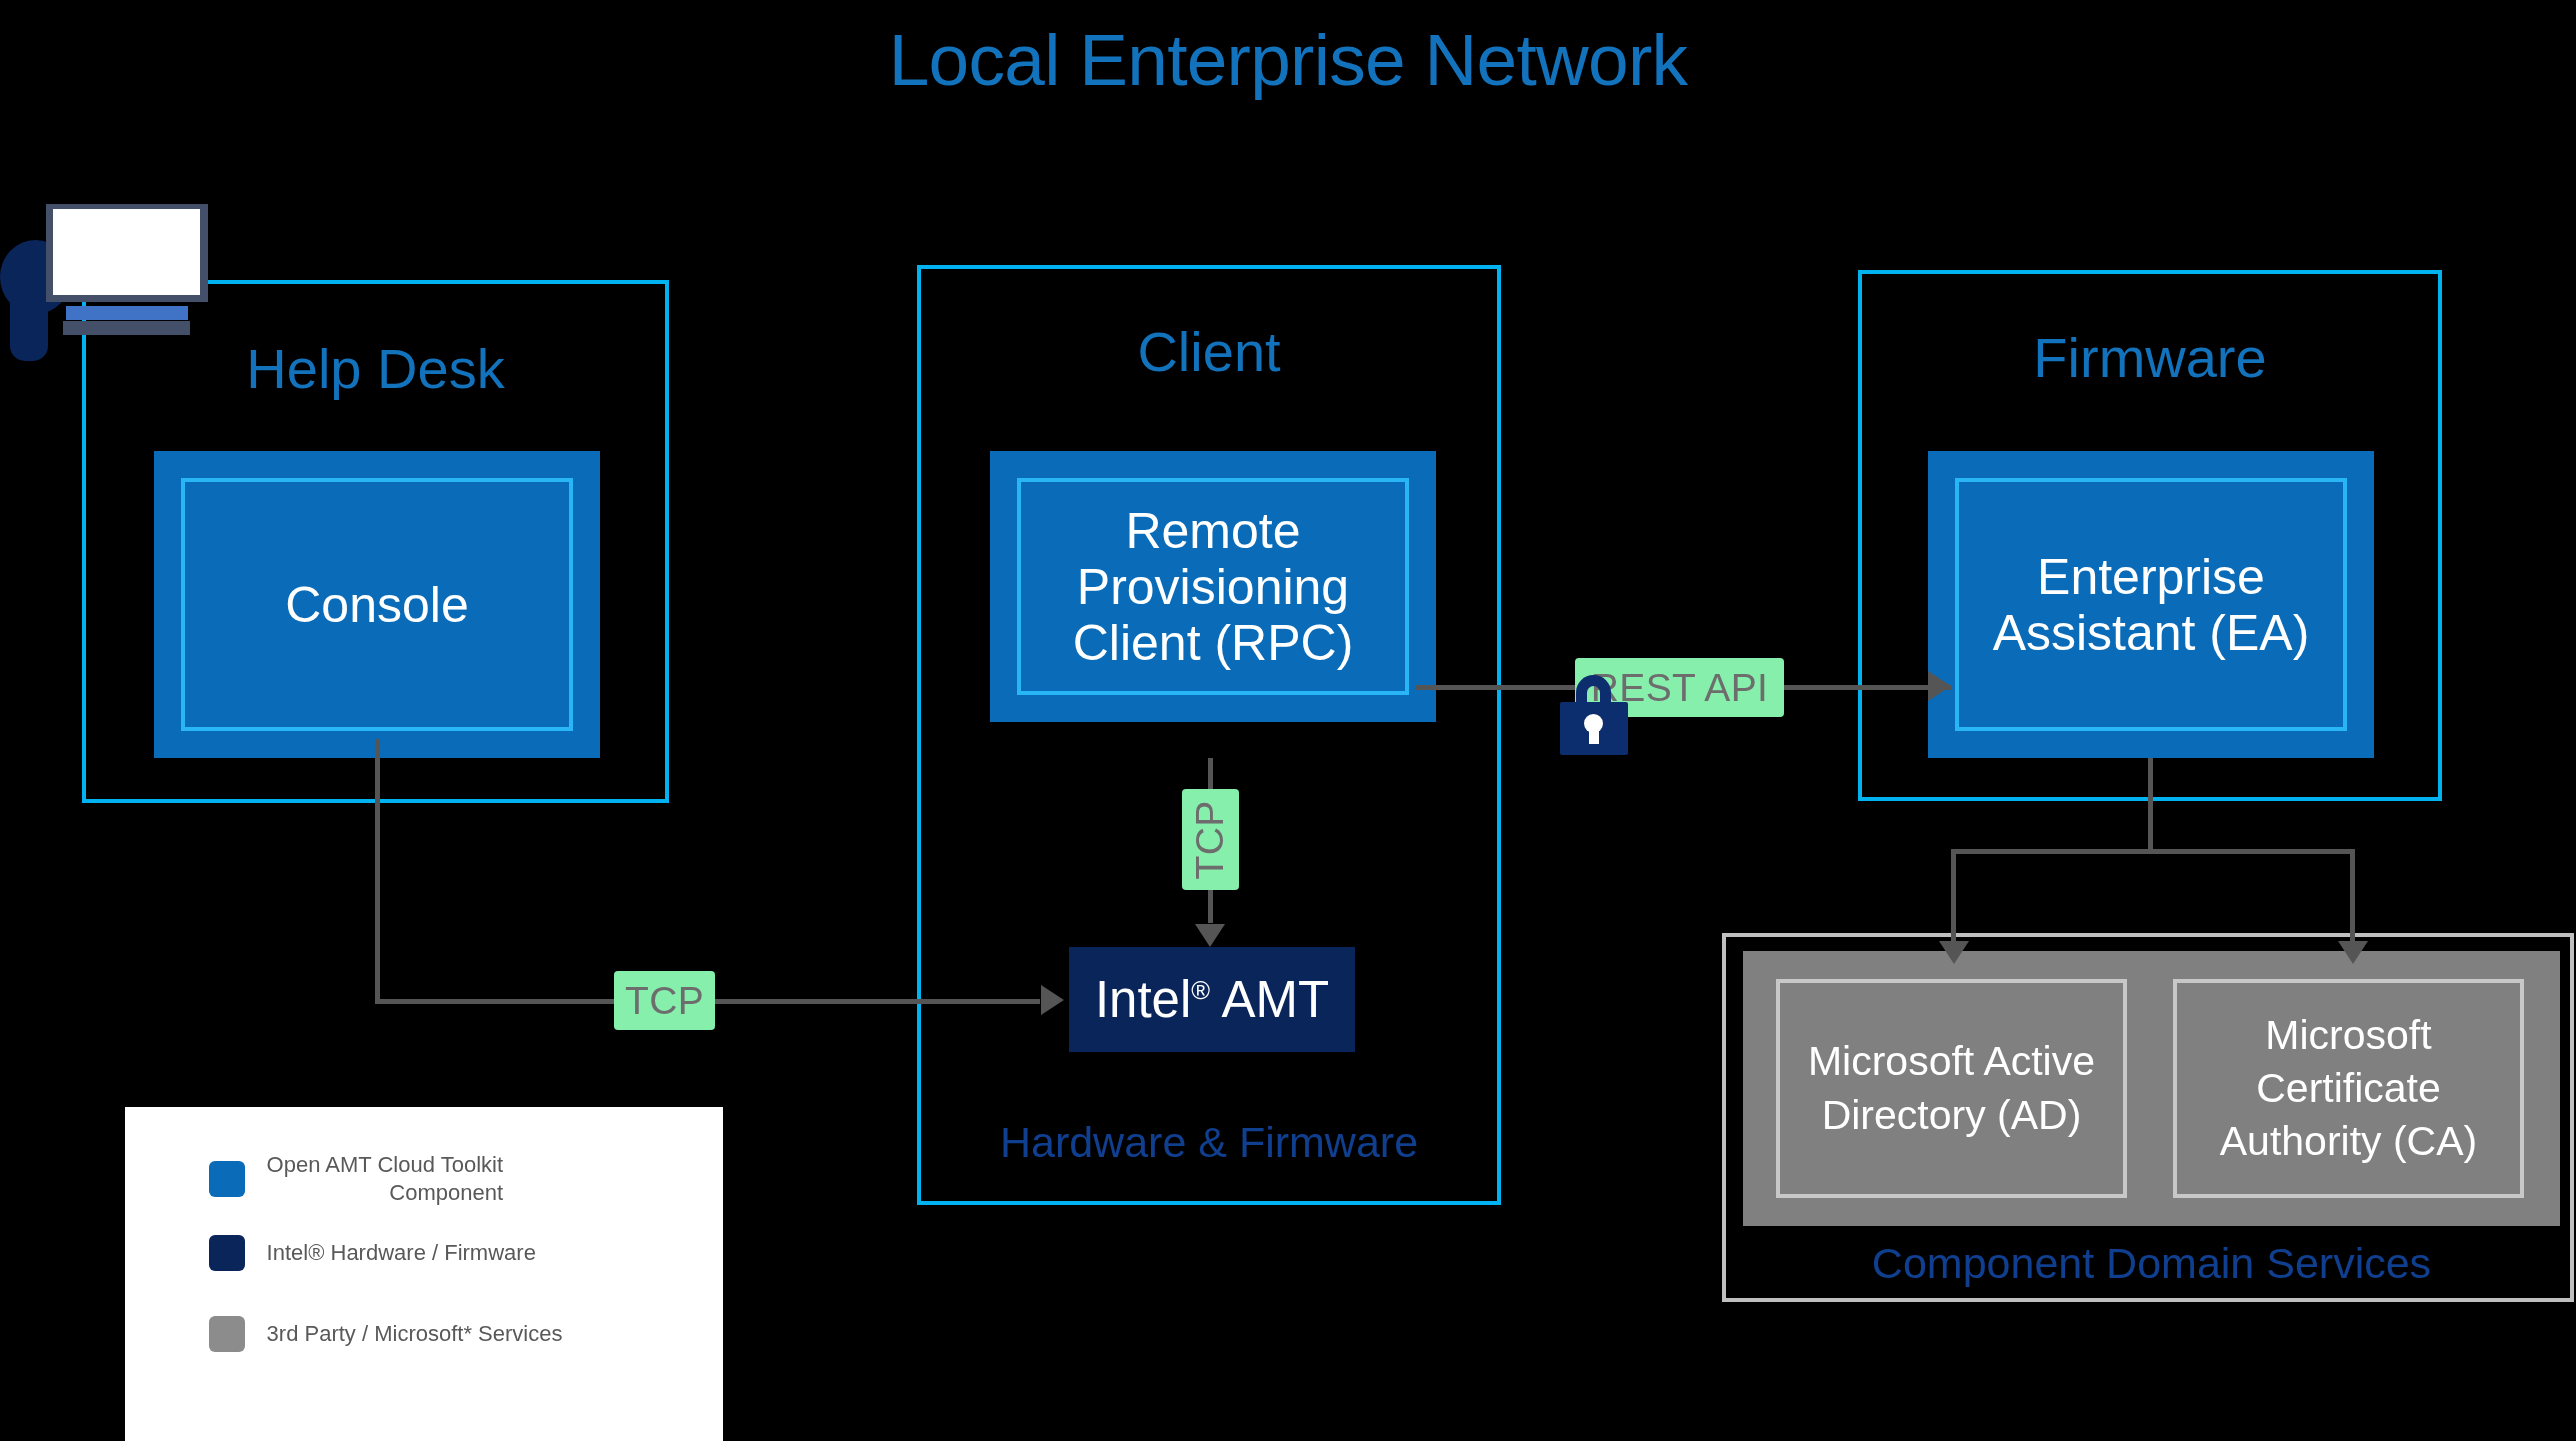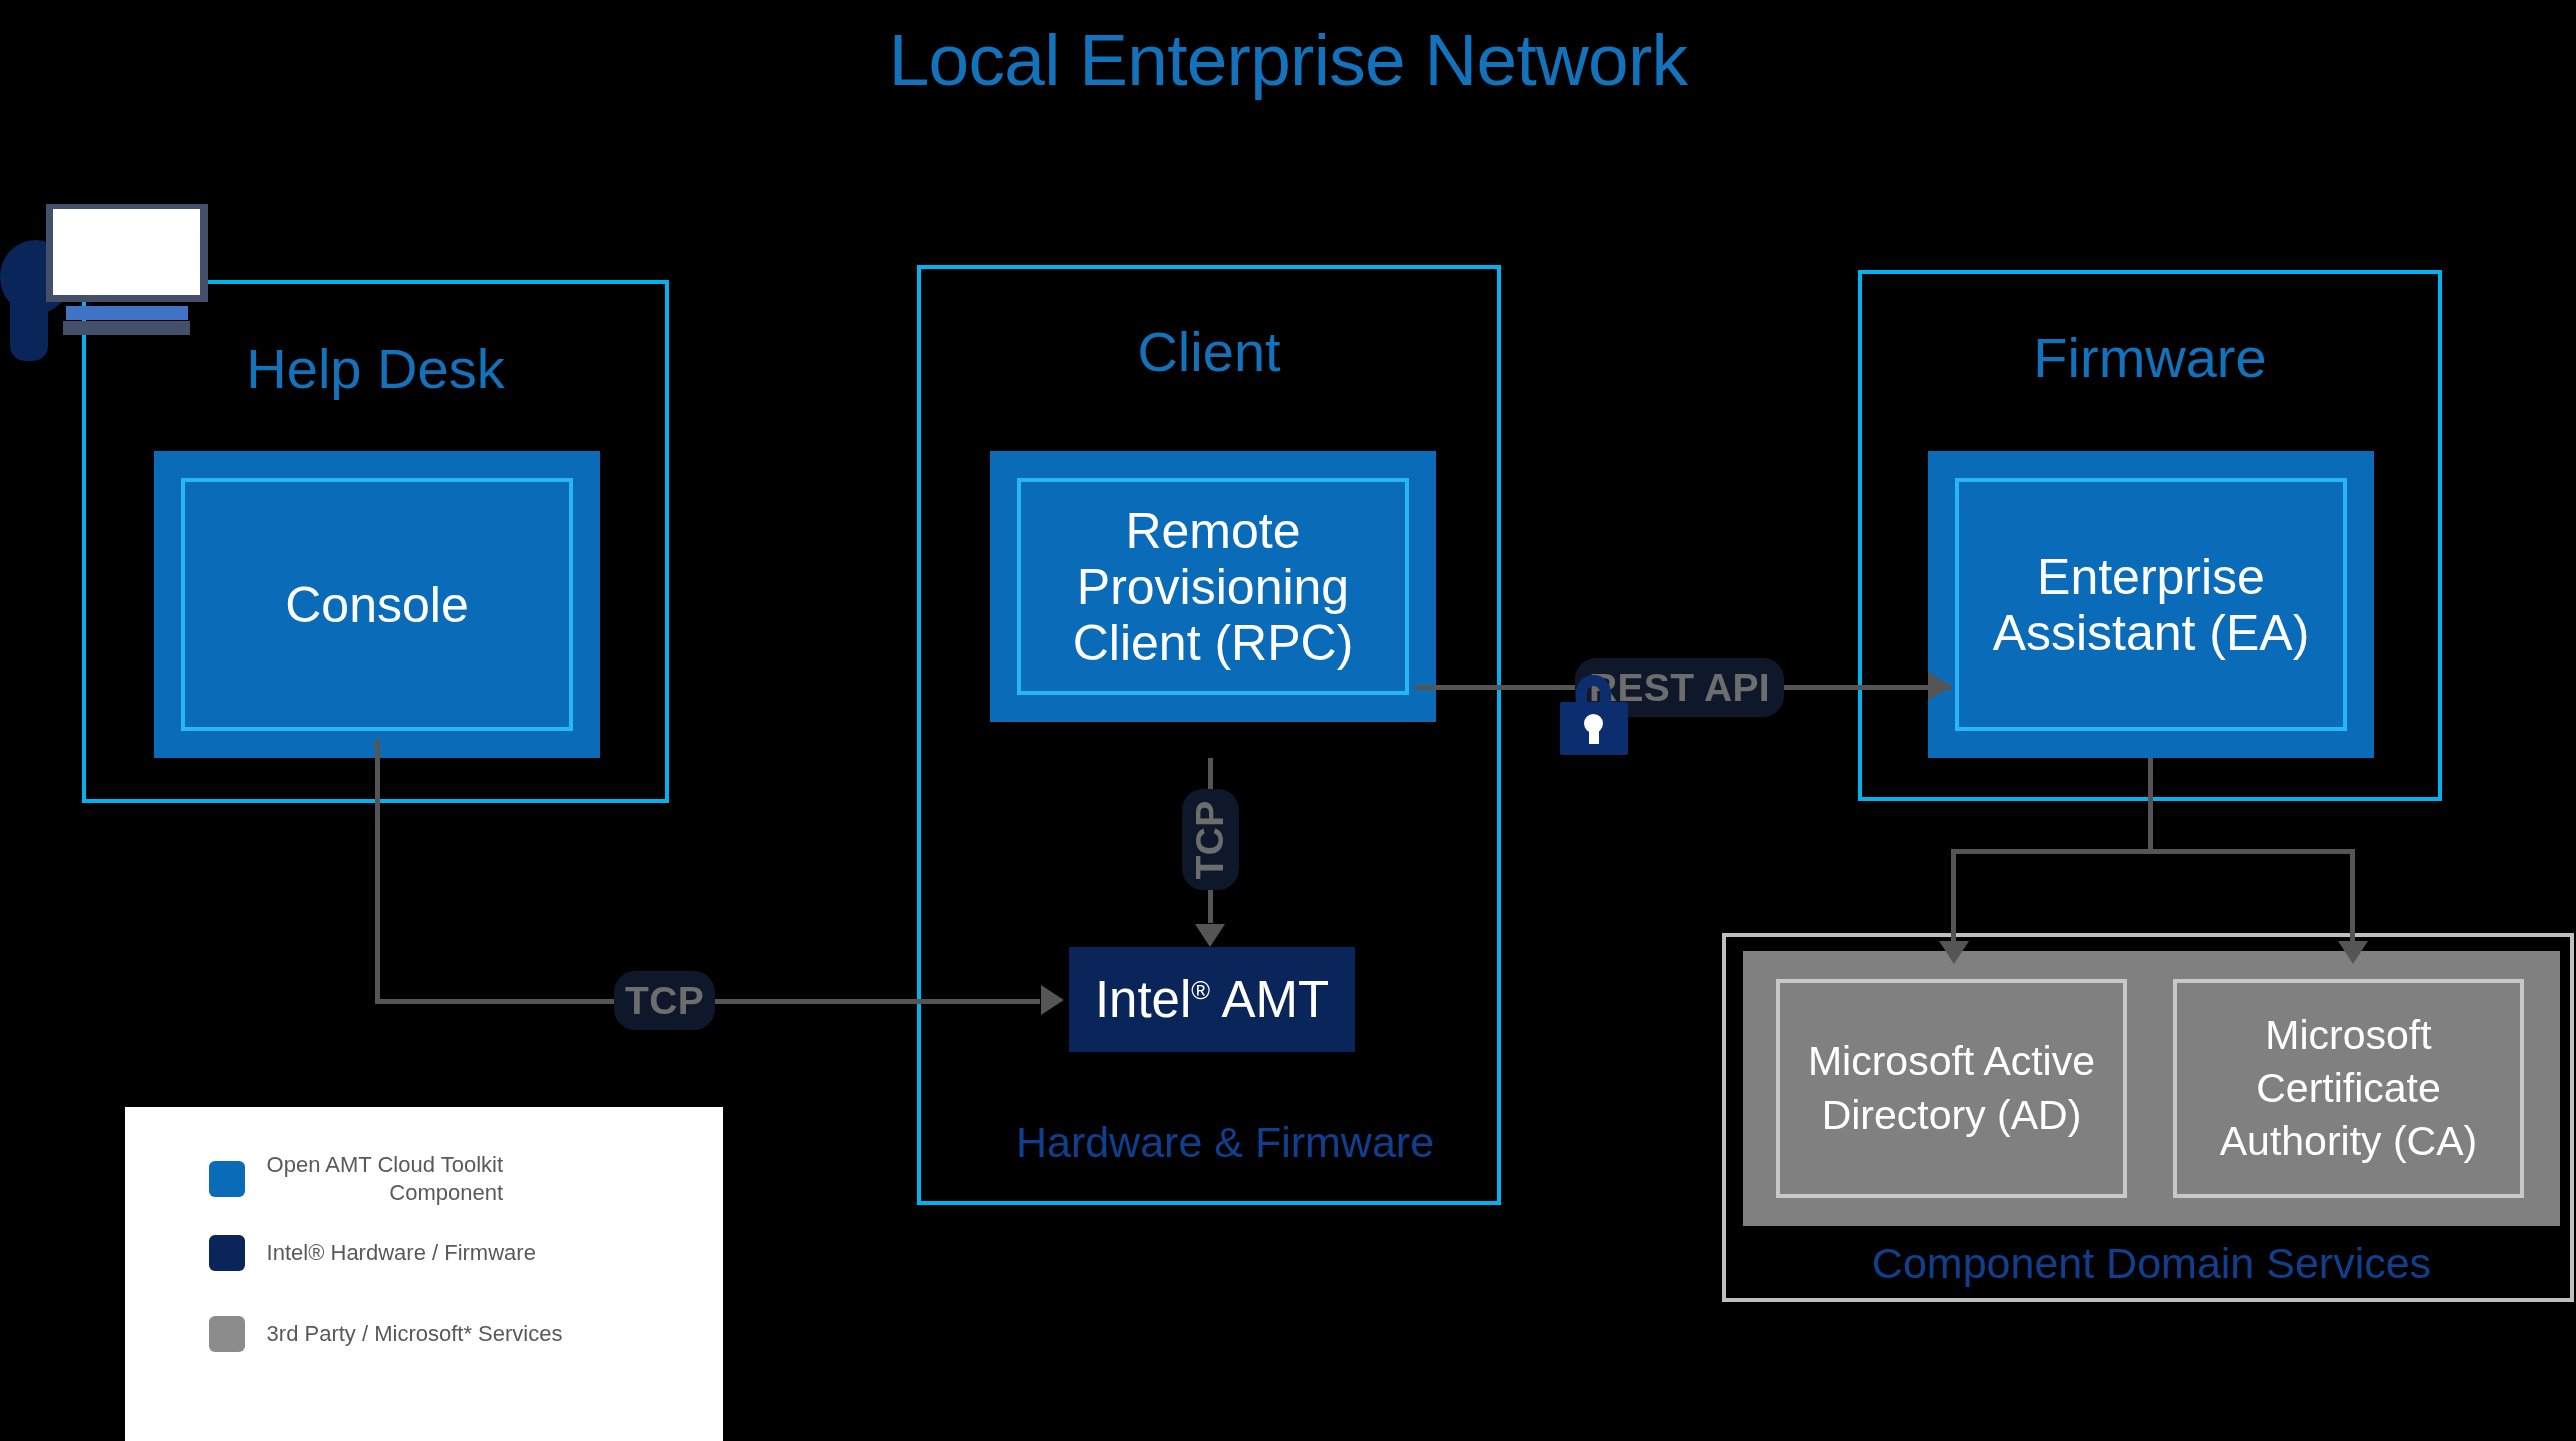--- a/index.html
+++ b/index.html
@@ -47,21 +47,20 @@
     line-height: 1;
   }
   .zone-footer {
     position: absolute;
     color: #103f8f;
     font-size: 43px;
     font-weight: 400;
     text-align: center;
     white-space: nowrap;
     line-height: 1;
-    margin-left: 16px;
   }
 
   
   .tk-box {
     background: #0a6cb8;
     box-sizing: border-box;
     padding: 0;
   }
   .tk-inner {
     position: absolute;
@@ -116,28 +115,28 @@
     position: absolute;
     color: #103f8f;
     font-size: 43px;
     text-align: center;
     white-space: nowrap;
     line-height: 1;
   }
 
   
   .badge {
-    background: #0f172a;
-    border-radius: 21px;
+    background: #86efac;
+    border-radius: 4px;
     color: #6d6d6d;
     display: flex;
     align-items: center;
     justify-content: center;
     font-size: 39px;
-    font-weight: 700;
+    font-weight: 400;
     white-space: nowrap;
     letter-spacing: 0.3px;
   }
   .badge-vert span {
     display: block;
     transform: rotate(-90deg);
     transform-origin: center center;
   }
 
   

